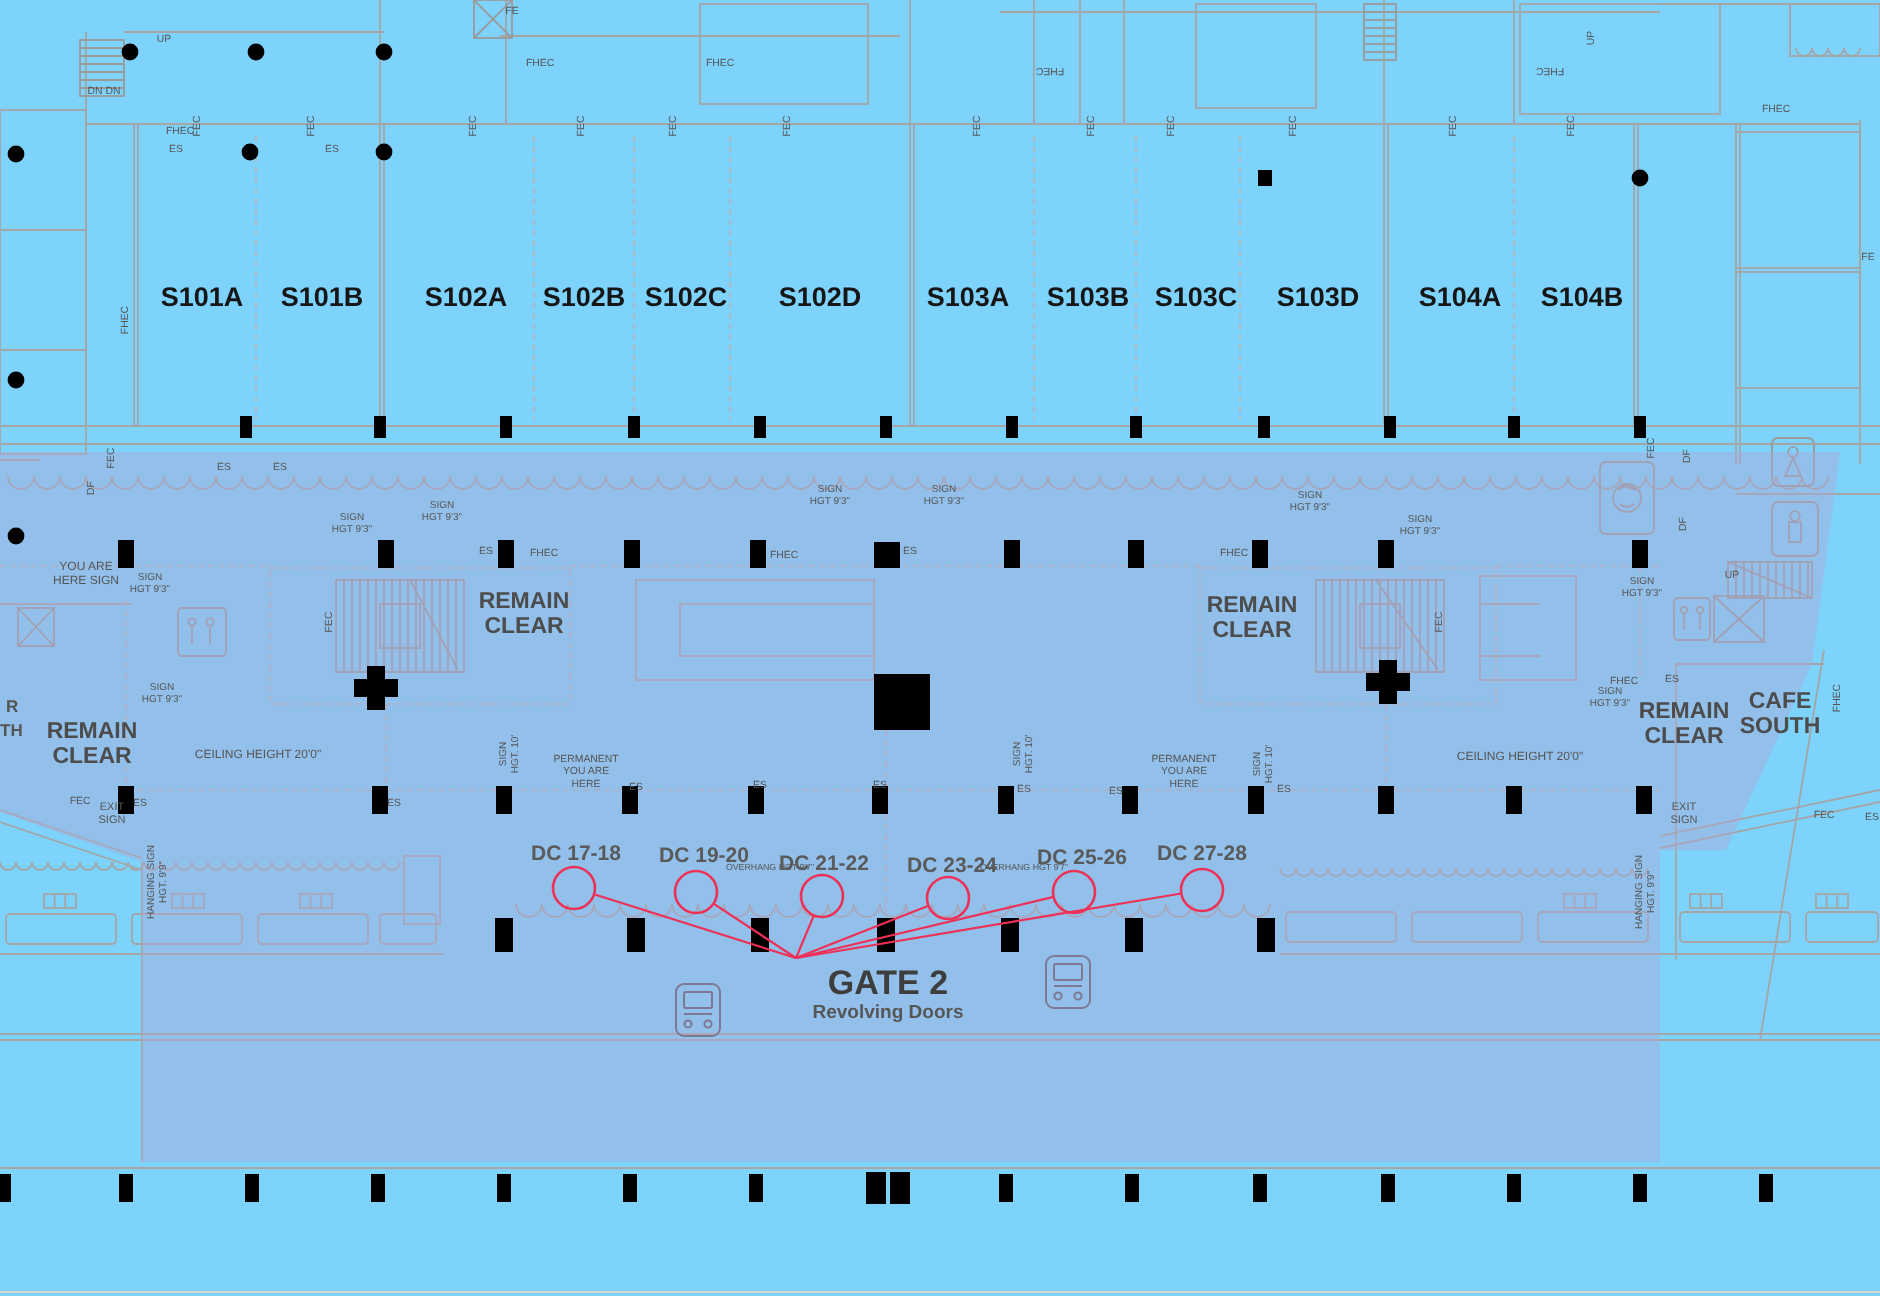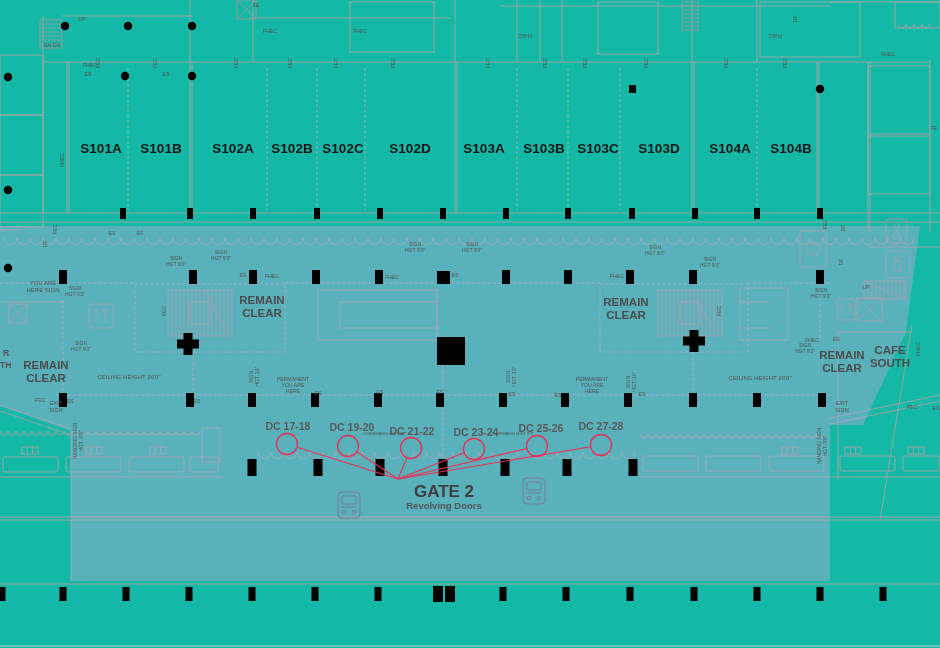--- a/index.html
+++ b/index.html
@@ -1,16 +1,16 @@
 <!DOCTYPE html>
 <html><head>
 <meta charset="utf-8">
 <style>
   html,body{margin:0;padding:0;background:#fff;}
-  .canvas{position:relative;width:940px;height:648px;overflow:hidden;background:#14b8a6;
+  .canvas{position:relative;width:940px;height:648px;overflow:hidden;background:#7dd3fc;
           font-family:"Liberation Sans",sans-serif;}
   svg{position:absolute;left:0;top:0;}
   text{font-family:"Liberation Sans",sans-serif;}
 </style>
 </head>
 <body>
 
 <div class="canvas">
   <svg width="940" height="648" viewBox="0 0 940 648">
     <g id="walls" fill="none" stroke="#a5a5a5" stroke-width="0.9">

